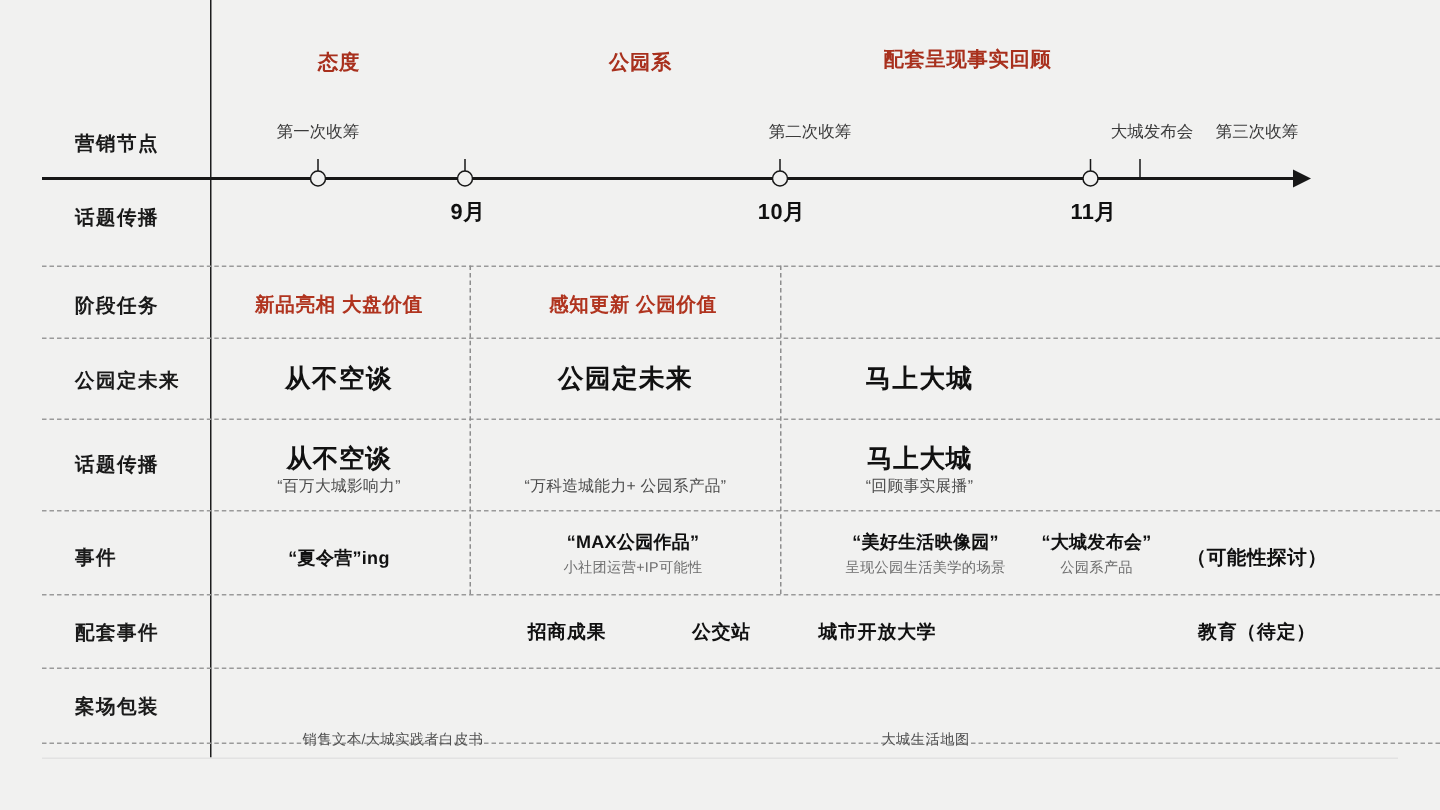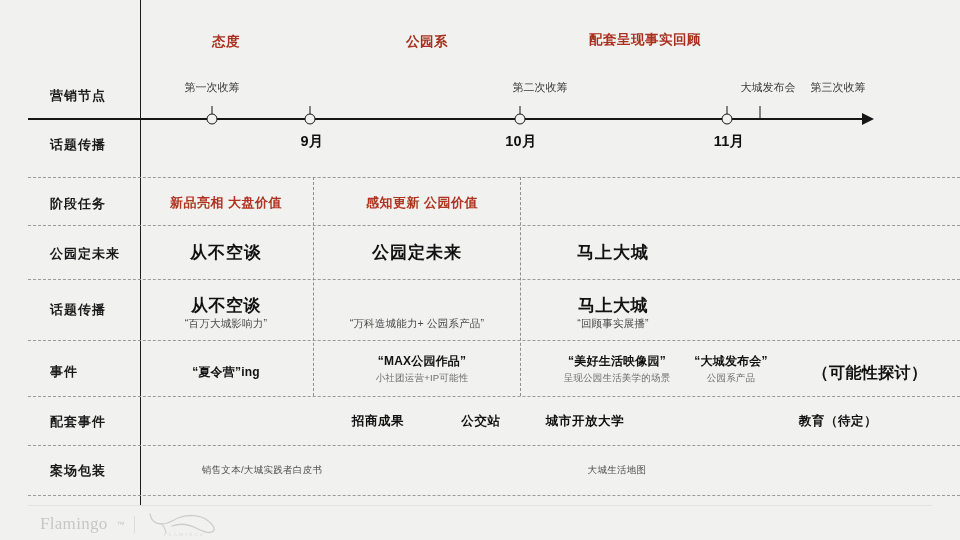--- a/index.html
+++ b/index.html
@@ -79,27 +79,27 @@
   .topic-sub{
     font-size:10.5px;color:#4a4a4a;letter-spacing:.2px;
   }
   .ev-main{
     font-size:12px;font-weight:bold;color:#111;letter-spacing:.2px;
   }
   .ev-sub{
     font-size:9.5px;color:#6d6d6d;letter-spacing:.2px;
   }
   .ev-note{
-    font-size:16px;font-weight:bold;color:#111;letter-spacing:.4px;margin-left:32px;
+    font-size:13px;font-weight:bold;color:#111;letter-spacing:.4px;
   }
   .sup-item{
     font-size:12.5px;font-weight:bold;color:#111;letter-spacing:.6px;
   }
   .pkg-item{
-    font-size:9.5px;color:#4f4f4f;letter-spacing:.3px;
+    font-size:9.5px;color:#4f4f4f;letter-spacing:.3px;margin-top:23px;
   }
 
   
   .footer-sep{
     position:absolute;left:28px;top:505px;width:904px;height:0;
     border-top:1px solid #e2e2e2;
   }
   .brand{
     position:absolute;left:40px;top:511px;display:flex;align-items:center;gap:9px;
     opacity:.42;
@@ -199,24 +199,14 @@
   <div class="abs ctr sup-item" style="left:378px;top:413px;">招商成果</div>
   <div class="abs ctr sup-item" style="left:481px;top:413px;">公交站</div>
   <div class="abs ctr sup-item" style="left:585px;top:413px;">城市开放大学</div>
   <div class="abs ctr sup-item" style="left:838px;top:413px;">教育（待定）</div>
 
   <div class="abs ctr pkg-item" style="left:262px;top:464px;">销售文本/大城实践者白皮书</div>
   <div class="abs ctr pkg-item" style="left:617px;top:464px;">大城生活地图</div>
 
   <div class="footer-sep"></div>
 
-  <div class="brand">
-    <span class="brand-word">Flamingo</span>
-      <span class="brand-tm">™</span>
-    <span class="brand-div"></span>
-    <svg width="86" height="26" viewBox="0 0 86 26">
-      <path d="M6 3 C7 9, 11 13, 18 13 C25 13, 29 9, 34 7 C44 3, 56 4, 63 9 C70 14, 72 19, 68 21 C64 23, 58 20, 52 17 C45 13.5, 36 12, 28 15" fill="none" stroke="#9a9a9a" stroke-width="1.3" stroke-linecap="round"></path>
-      <path d="M18 13 C20 16, 22 19, 22 22" fill="none" stroke="#9a9a9a" stroke-width="1.1" stroke-linecap="round"></path>
-      <text x="20" y="25" font-family="'Liberation Serif',serif" font-size="4.5" fill="#b5b5b5" letter-spacing="2.2">FLAMINGO</text>
-    </svg>
-  </div>
 
 </div>
 
 </body></html>

